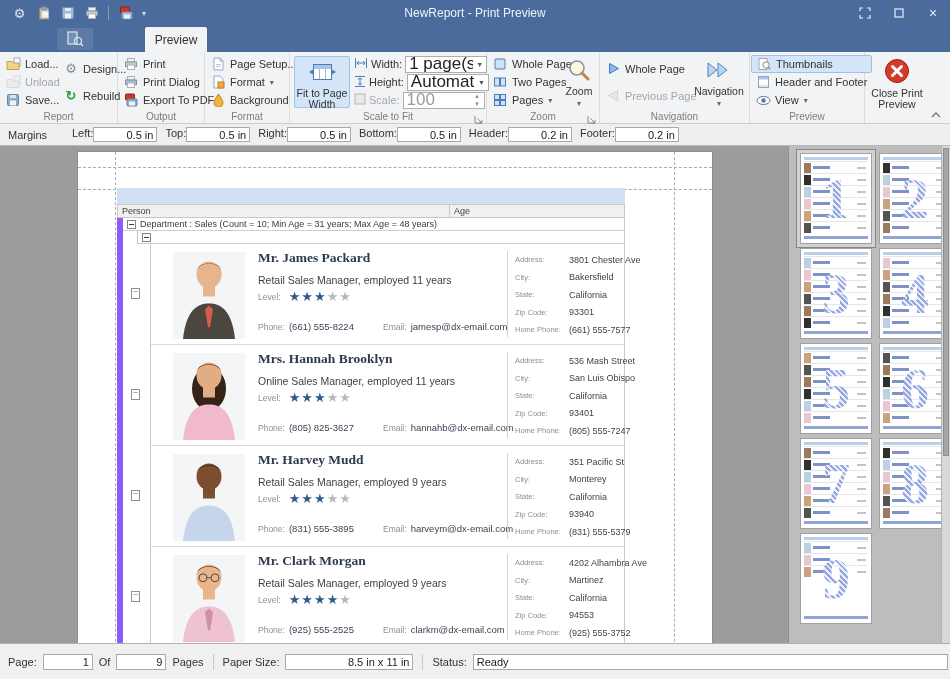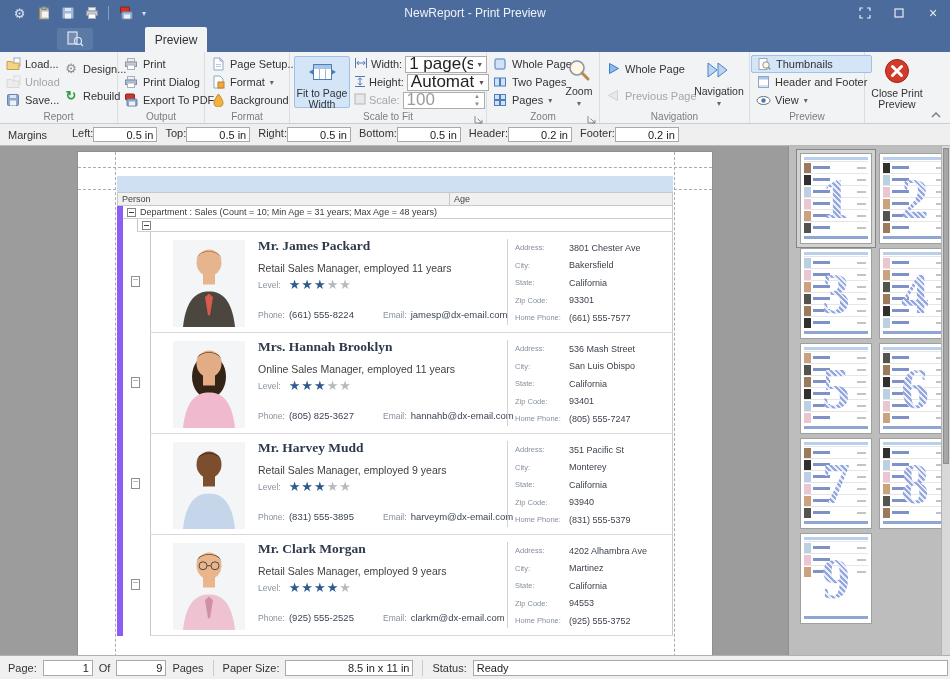--- a/index.html
+++ b/index.html
@@ -54,21 +54,21 @@
   .marginsbar .mtitle{margin-left:8px;width:56px;}
   .mfield{display:flex;align-items:flex-start;margin-left:8px;gap:0;}
   .mbox{width:64px;height:15px;background:#fff;border:1px solid #a9a9a9;display:flex;align-items:center;justify-content:flex-end;padding-right:3px;font-size:11px;color:#222;}
 
   
   .main{flex:1;display:flex;background:#9c9c9c;overflow:hidden;}
   .docarea{width:788px;position:relative;overflow:hidden;flex:none;}
   .page{position:absolute;left:78px;top:6px;width:634px;height:560px;background:#fff;box-shadow:0 0 0 1px #8f8f8f;}
   .guide-v{position:absolute;top:0;bottom:0;width:0;border-left:1px dashed #a7adb5;}
   .guide-h{position:absolute;left:0;right:0;height:0;border-top:1px dashed #a7adb5;}
-  .pcontent{position:absolute;left:39px;top:24px;width:556px;}
+  .pcontent{position:absolute;left:39px;top:36px;width:508px;}
   .band{height:16px;background:#cfe0f3;}
   .colrow{height:14px;display:flex;border:1px solid #c8c8c8;background:#f0f0f0;font-size:9px;color:#444;}
   .c-person{width:332px;border-right:1px solid #c8c8c8;padding-left:4px;line-height:12px;}
   .c-age{flex:1;padding-left:4px;line-height:12px;}
   .rows-wrap{border-left:6px solid #8b5cf6;}
   .grow{height:13px;display:flex;align-items:center;gap:4px;font-size:9px;color:#3a3a3a;background:#fff;border-bottom:1px solid #cfcfcf;border-right:1px solid #c9c9c9;padding-left:4px;}
   .g-sub{margin-left:14px;border-left:1px solid #c9c9c9;}
   .exp{width:9px;height:9px;border:1px solid #848484;background:#fff;position:relative;flex:none;}
   .exp::after{content:'';position:absolute;left:1px;right:1px;top:3px;border-top:1px solid #3c3c3c;}
 
@@ -102,21 +102,21 @@
   .t-row{height:12px;border-top:1px solid #e6e6e6;display:flex;align-items:center;gap:2px;}
   .t-photo{width:7px;height:10px;flex:none;}
   .t-line{height:3px;background:#7f92c8;width:17px;}
   .t-line2{height:2px;background:#c3c3c3;width:9px;margin-left:auto;margin-right:2px;}
   .t-footer{position:absolute;bottom:4px;left:3px;right:3px;height:3px;background:#8fa6d2;}
   .t-num{position:absolute;inset:0;display:flex;align-items:center;justify-content:center;font-family:"Liberation Serif",serif;font-weight:bold;font-size:56px;line-height:1;color:transparent;background-image:repeating-linear-gradient(45deg,#93a6de 0 2px,#e9edf9 2px 4px);-webkit-background-clip:text;background-clip:text;}
   .vscroll{position:absolute;right:0;top:0;bottom:0;width:9px;background:#d8d8d8;border-left:1px solid #b3b3b3;}
   .vthumb{position:absolute;left:1px;right:1px;top:2px;height:62%;background:#a6a6a6;border:1px solid #8e8e8e;}
 
   
-  .statusbar{height:24px;background:#f0f0f0;border-top:1px solid #b0b0b0;display:flex;align-items:center;font-size:11px;color:#333;padding:0 2px 0 8px;gap:6px;flex:none;}
+  .statusbar{height:36px;background:#f0f0f0;border-top:1px solid #b0b0b0;display:flex;align-items:center;font-size:11px;color:#333;padding:0 2px 0 8px;gap:6px;flex:none;}
   .sbox{height:16px;background:#fff;border:1px solid #a9a9a9;display:flex;align-items:center;font-size:11px;color:#222;}
   .sbox.num{width:50px;justify-content:flex-end;padding-right:3px;}
   .sbox.paper{width:128px;justify-content:flex-end;padding-right:3px;}
   .sbox.stat{flex:1;padding-left:3px;}
   .ssep{width:1px;height:16px;background:#c9c9c9;margin:0 3px;}
 </style>
 </head>
 <body>
 
 <div class="window">

